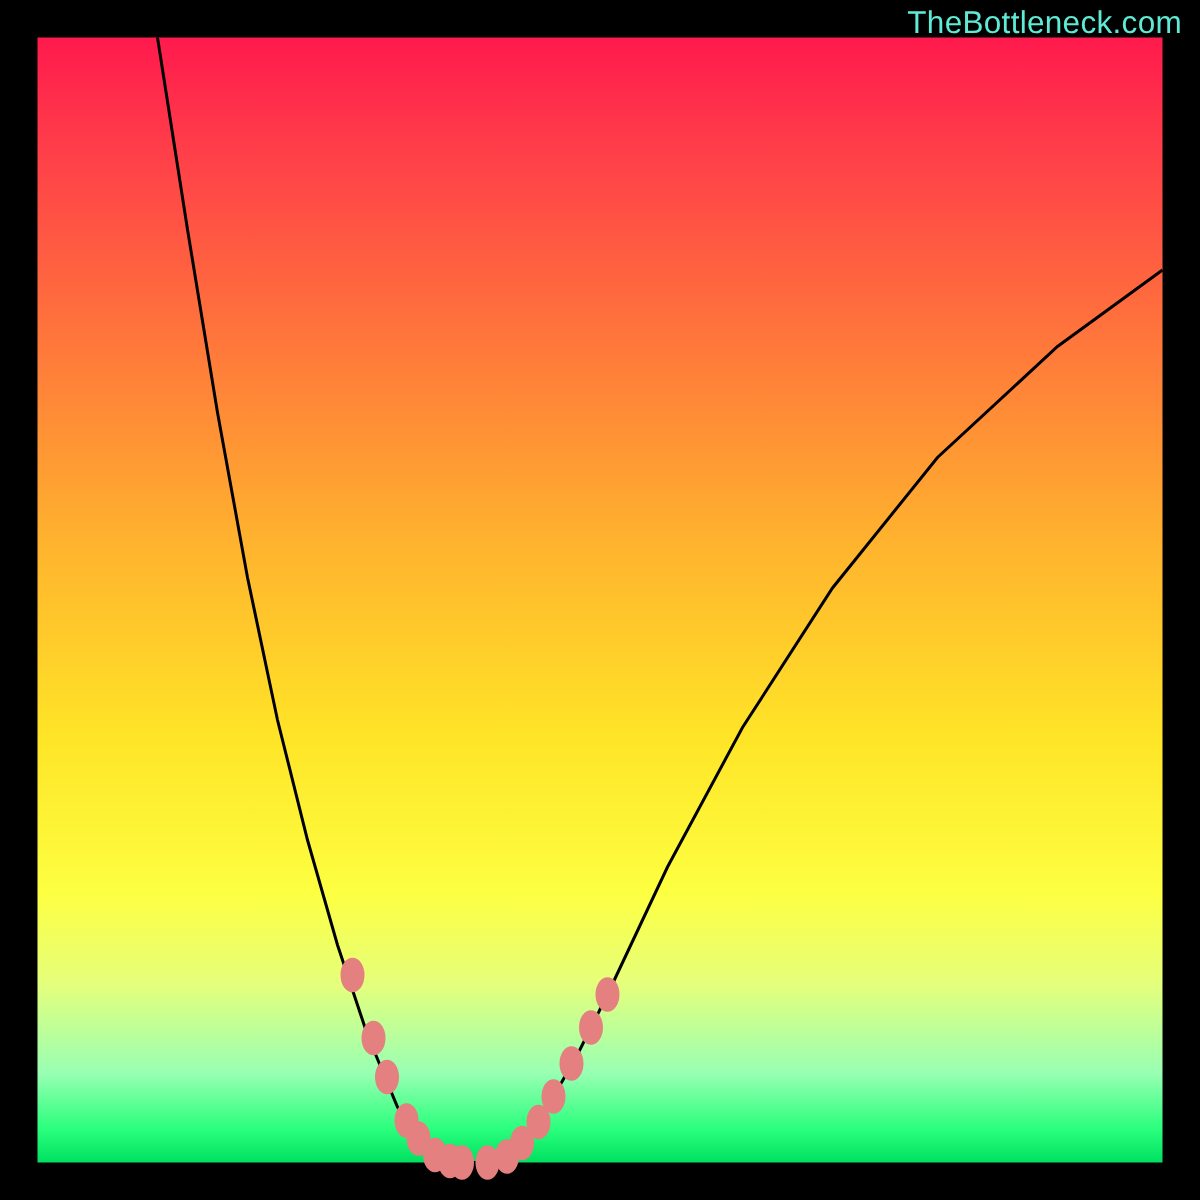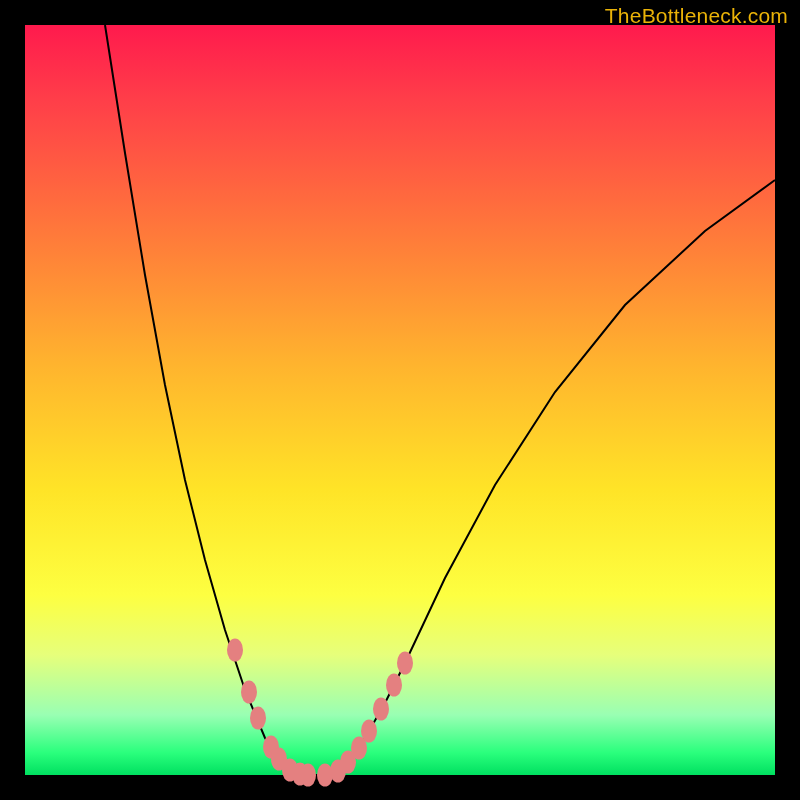--- a/index.html
+++ b/index.html
@@ -26,21 +26,21 @@
       #fdff41 76%,
       #e6ff7b 84%,
       #99ffb3 92%,
       #2bff7d 97%,
       #00e060 100%);
   }
   .watermark {
     position: absolute;
     top: 4px;
     right: 12px;
-    color: #eab308;
+    color: #5eead4;
     font-size: 21px;
     font-weight: 500;
     letter-spacing: 0.2px;
     z-index: 10;
   }
   svg.curve {
     position: absolute;
     left: 0;
     top: 0;
     width: 750px;

